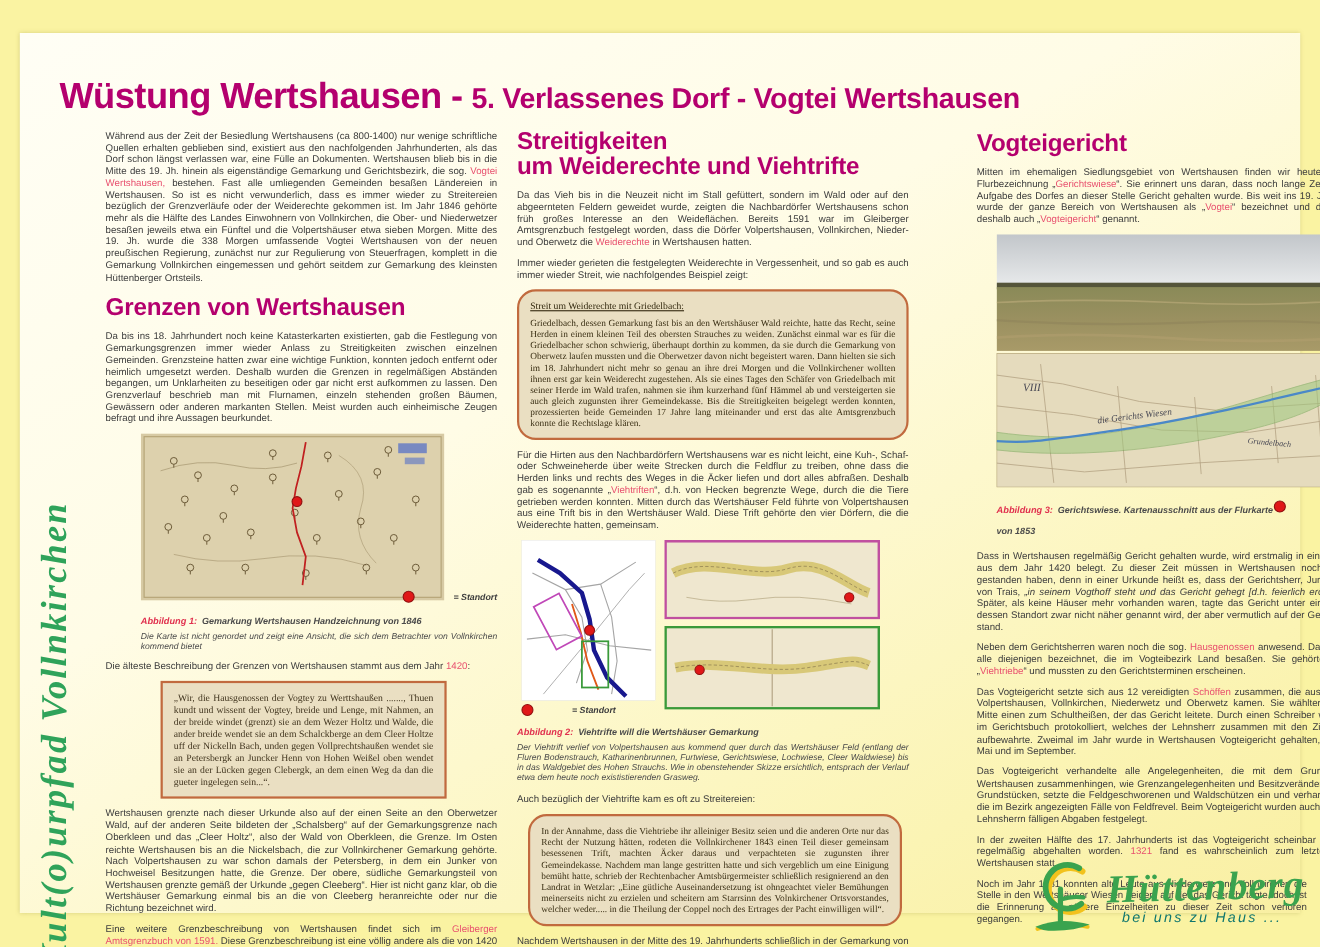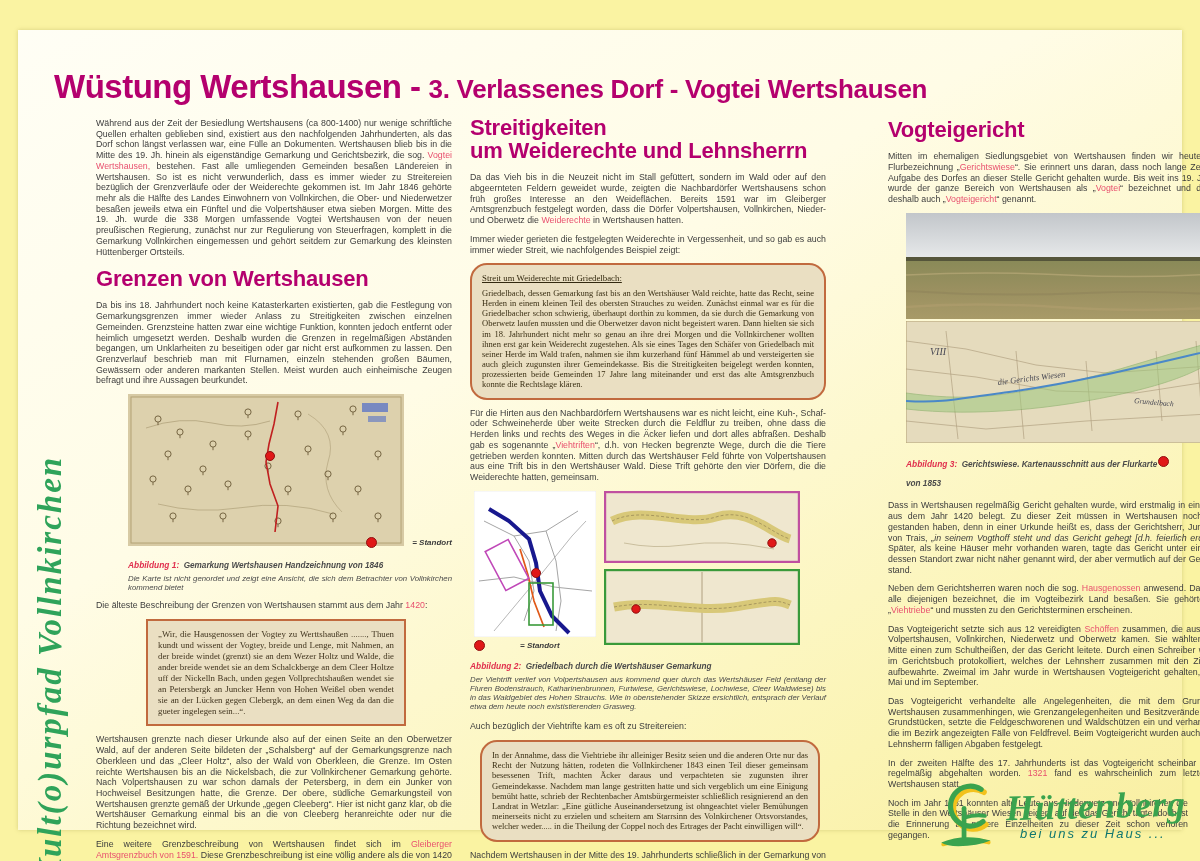--- a/index.html
+++ b/index.html
@@ -50,21 +50,21 @@
   svg text{font-family:"Liberation Serif",serif;}
 </style>
 </head>
 <body>
 
 <div id="poster">
   <div id="panel">
 
     <div class="titlebar">
       <span class="title-main">Wüstung Wertshausen -</span>
-      <span class="title-sub">3. Verlassenes Dorf - Vogtei Wertshausen</span>
+      <span class="title-sub">5. Verlassenes Dorf - Vogtei Wertshausen</span>
     </div>
 
     <div class="side-text">Kult(o)urpfad Vollnkirchen</div>
 
     <div class="col" id="col1">
       <p class="para"><span>Während aus der Zeit der Besiedlung Wertshausens (ca 800-1400) nur wenige schriftliche Quellen erhalten geblieben sind, existiert aus den nachfolgenden Jahrhunderten, als das Dorf schon längst verlassen war, eine Fülle an Dokumenten. Wertshausen blieb bis in die Mitte des 19. Jh. hinein als eigenständige Gemarkung und Gerichtsbezirk, die sog. </span><span class="hl">Vogtei Wertshausen,</span><span> bestehen. Fast alle umliegenden Gemeinden besaßen Ländereien in Wertshausen. So ist es nicht verwunderlich, dass es immer wieder zu Streitereien bezüglich der Grenzverläufe oder der Weiderechte gekommen ist. Im Jahr 1846 gehörte mehr als die Hälfte des Landes Einwohnern von Vollnkirchen, die Ober- und Niederwetzer besaßen jeweils etwa ein Fünftel und die Volpertshäuser etwa sieben Morgen. Mitte des 19. Jh. wurde die 338 Morgen umfassende Vogtei Wertshausen von der neuen preußischen Regierung, zunächst nur zur Regulierung von Steuerfragen, komplett in die Gemarkung Vollnkirchen eingemessen und gehört seitdem zur Gemarkung des kleinsten Hüttenberger Ortsteils.</span></p>
 
       <h2 class="colhead">Grenzen von Wertshausen</h2>
 
       <p class="para">Da bis ins 18. Jahrhundert noch keine Katasterkarten existierten, gab die Festlegung von Gemarkungsgrenzen immer wieder Anlass zu Streitigkeiten zwischen einzelnen Gemeinden. Grenzsteine hatten zwar eine wichtige Funktion, konnten jedoch entfernt oder heimlich umgesetzt werden. Deshalb wurden die Grenzen in regelmäßigen Abständen begangen, um Unklarheiten zu beseitigen oder gar nicht erst aufkommen zu lassen. Den Grenzverlauf beschrieb man mit Flurnamen, einzeln stehenden großen Bäumen, Gewässern oder anderen markanten Stellen. Meist wurden auch einheimische Zeugen befragt und ihre Aussagen beurkundet.</p>
@@ -125,21 +125,21 @@
       <p class="para"><span>Die älteste Beschreibung der Grenzen von Wertshausen stammt aus dem Jahr </span><span class="hl">1420</span><span>:</span></p>
 
       <div class="qbox q1420">„Wir, die Hausgenossen der Vogtey zu Werttshaußen ......., Thuen kundt und wissent der Vogtey, breide und Lenge, mit Nahmen, an der breide windet (grenzt) sie an dem Wezer Holtz und Walde, die ander breide wendet sie an dem Schalckberge an dem Cleer Holtze uff der Nickelln Bach, unden gegen Vollprechtshaußen wendet sie an Petersbergk an Juncker Henn von Hohen Weißel oben wendet sie an der Lücken gegen Clebergk, an dem einen Weg da dan die gueter ingelegen sein...“.</div>
 
       <p class="para">Wertshausen grenzte nach dieser Urkunde also auf der einen Seite an den Oberwetzer Wald, auf der anderen Seite bildeten der „Schalsberg“ auf der Gemarkungsgrenze nach Oberkleen und das „Cleer Holtz“, also der Wald von Oberkleen, die Grenze. Im Osten reichte Wertshausen bis an die Nickelsbach, die zur Vollnkirchener Gemarkung gehörte. Nach Volpertshausen zu war schon damals der Petersberg, in dem ein Junker von Hochweisel Besitzungen hatte, die Grenze. Der obere, südliche Gemarkungsteil von Wertshausen grenzte gemäß der Urkunde „gegen Cleeberg“. Hier ist nicht ganz klar, ob die Wertshäuser Gemarkung einmal bis an die von Cleeberg heranreichte oder nur die Richtung bezeichnet wird.</p>
 
       <p class="para"><span>Eine weitere Grenzbeschreibung von Wertshausen findet sich im </span><span class="hl">Gleiberger Amtsgrenzbuch von 1591.</span><span> Diese Grenzbeschreibung ist eine völlig andere als die von 1420 und unterscheidet sich v.a. dadurch, dass sie nicht die einzelnen Seiten der Gemarkung nennt, sondern an einem Punkt anfängt und entgegen dem Uhrzeigersinn an der Grenze entlang geht.</span></p>
     </div>
 
     <div class="col" id="col2">
-      <h2 class="colhead first"><span>Streitigkeiten</span><br><span>um Weiderechte und Lehnsherrn</span></h2>
+      <h2 class="colhead first"><span>Streitigkeiten</span><br><span>um Weiderechte und Viehtrifte</span></h2>
 
       <p class="para"><span>Da das Vieh bis in die Neuzeit nicht im Stall gefüttert, sondern im Wald oder auf den abgeernteten Feldern geweidet wurde, zeigten die Nachbardörfer Wertshausens schon früh großes Interesse an den Weideflächen. Bereits 1591 war im Gleiberger Amtsgrenzbuch festgelegt worden, dass die Dörfer Volpertshausen, Vollnkirchen, Nieder- und Oberwetz die </span><span class="hl">Weiderechte</span><span> in Wertshausen hatten.</span></p>
 
       <p class="para">Immer wieder gerieten die festgelegten Weiderechte in Vergessenheit, und so gab es auch immer wieder Streit, wie nachfolgendes Beispiel zeigt:</p>
 
       <div class="qbox story">
         <span class="boxtitle">Streit um Weiderechte mit Griedelbach:</span>
         <span>Griedelbach, dessen Gemarkung fast bis an den Wertshäuser Wald reichte, hatte das Recht, seine Herden in einem kleinen Teil des obersten Strauches zu weiden. Zunächst einmal war es für die Griedelbacher schon schwierig, überhaupt dorthin zu kommen, da sie durch die Gemarkung von Oberwetz laufen mussten und die Oberwetzer davon nicht begeistert waren. Dann hielten sie sich im 18. Jahrhundert nicht mehr so genau an ihre drei Morgen und die Vollnkirchener wollten ihnen erst gar kein Weiderecht zugestehen. Als sie eines Tages den Schäfer von Griedelbach mit seiner Herde im Wald trafen, nahmen sie ihm kurzerhand fünf Hämmel ab und versteigerten sie auch gleich zugunsten ihrer Gemeindekasse. Bis die Streitigkeiten beigelegt werden konnten, prozessierten beide Gemeinden 17 Jahre lang miteinander und erst das alte Amtsgrenzbuch konnte die Rechtslage klären.</span>
       </div>
 
@@ -175,21 +175,21 @@
             <circle cx="32" cy="40" r="4.2" fill="#e01818" stroke="#901010" stroke-width="1"></circle>
           </svg>
         </div>
         <span class="standort" style="position:absolute;left:4px;bottom:0;">
             <span class="dot"></span>
             <span>= Standort</span>
           </span>
       </div>
       <div class="capt">
         <span class="cl">Abbildung 2:</span>
-        <span class="ct">Griedelbach durch die Wertshäuser Gemarkung</span>
+        <span class="ct">Viehtrifte will die Wertshäuser Gemarkung</span>
         <span class="cn">Der Viehtrift verlief von Volpertshausen aus kommend quer durch das Wertshäuser Feld (entlang der Fluren Bodenstrauch, Katharinenbrunnen, Furtwiese, Gerichtswiese, Lochwiese, Cleer Waldwiese) bis in das Waldgebiet des Hohen Strauchs. Wie in obenstehender Skizze ersichtlich, entsprach der Verlauf etwa dem heute noch exististierenden Grasweg.</span>
       </div>
 
       <p class="para" style="margin-top:10px;">Auch bezüglich der Viehtrifte kam es oft zu Streitereien:</p>
 
       <div class="qbox story" style="margin-left:10px;margin-right:6px;">In der Annahme, dass die Viehtriebe ihr alleiniger Besitz seien und die anderen Orte nur das Recht der Nutzung hätten, rodeten die Vollnkirchener 1843 einen Teil dieser gemeinsam besessenen Trift, machten Äcker daraus und verpachteten sie zugunsten ihrer Gemeindekasse. Nachdem man lange gestritten hatte und sich vergeblich um eine Einigung bemüht hatte, schrieb der Rechtenbacher Amtsbürgermeister schließlich resignierend an den Landrat in Wetzlar: „Eine gütliche Auseinandersetzung ist ohngeachtet vieler Bemühungen meinerseits nicht zu erzielen und scheitern am Starrsinn des Volnkirchener Ortsvorstandes, welcher weder..... in die Theilung der Coppel noch des Ertrages der Pacht einwilligen will“.</div>
 
       <p class="para">Nachdem Wertshausen in der Mitte des 19. Jahrhunderts schließlich in der Gemarkung von Vollnkirchen aufging und damit der preußischen Regierung zugehörte, scheinen sich alle strittigen Fragen in Zusammenhang mit Wertshausen geklärt zu haben.</p>
     </div>
 

